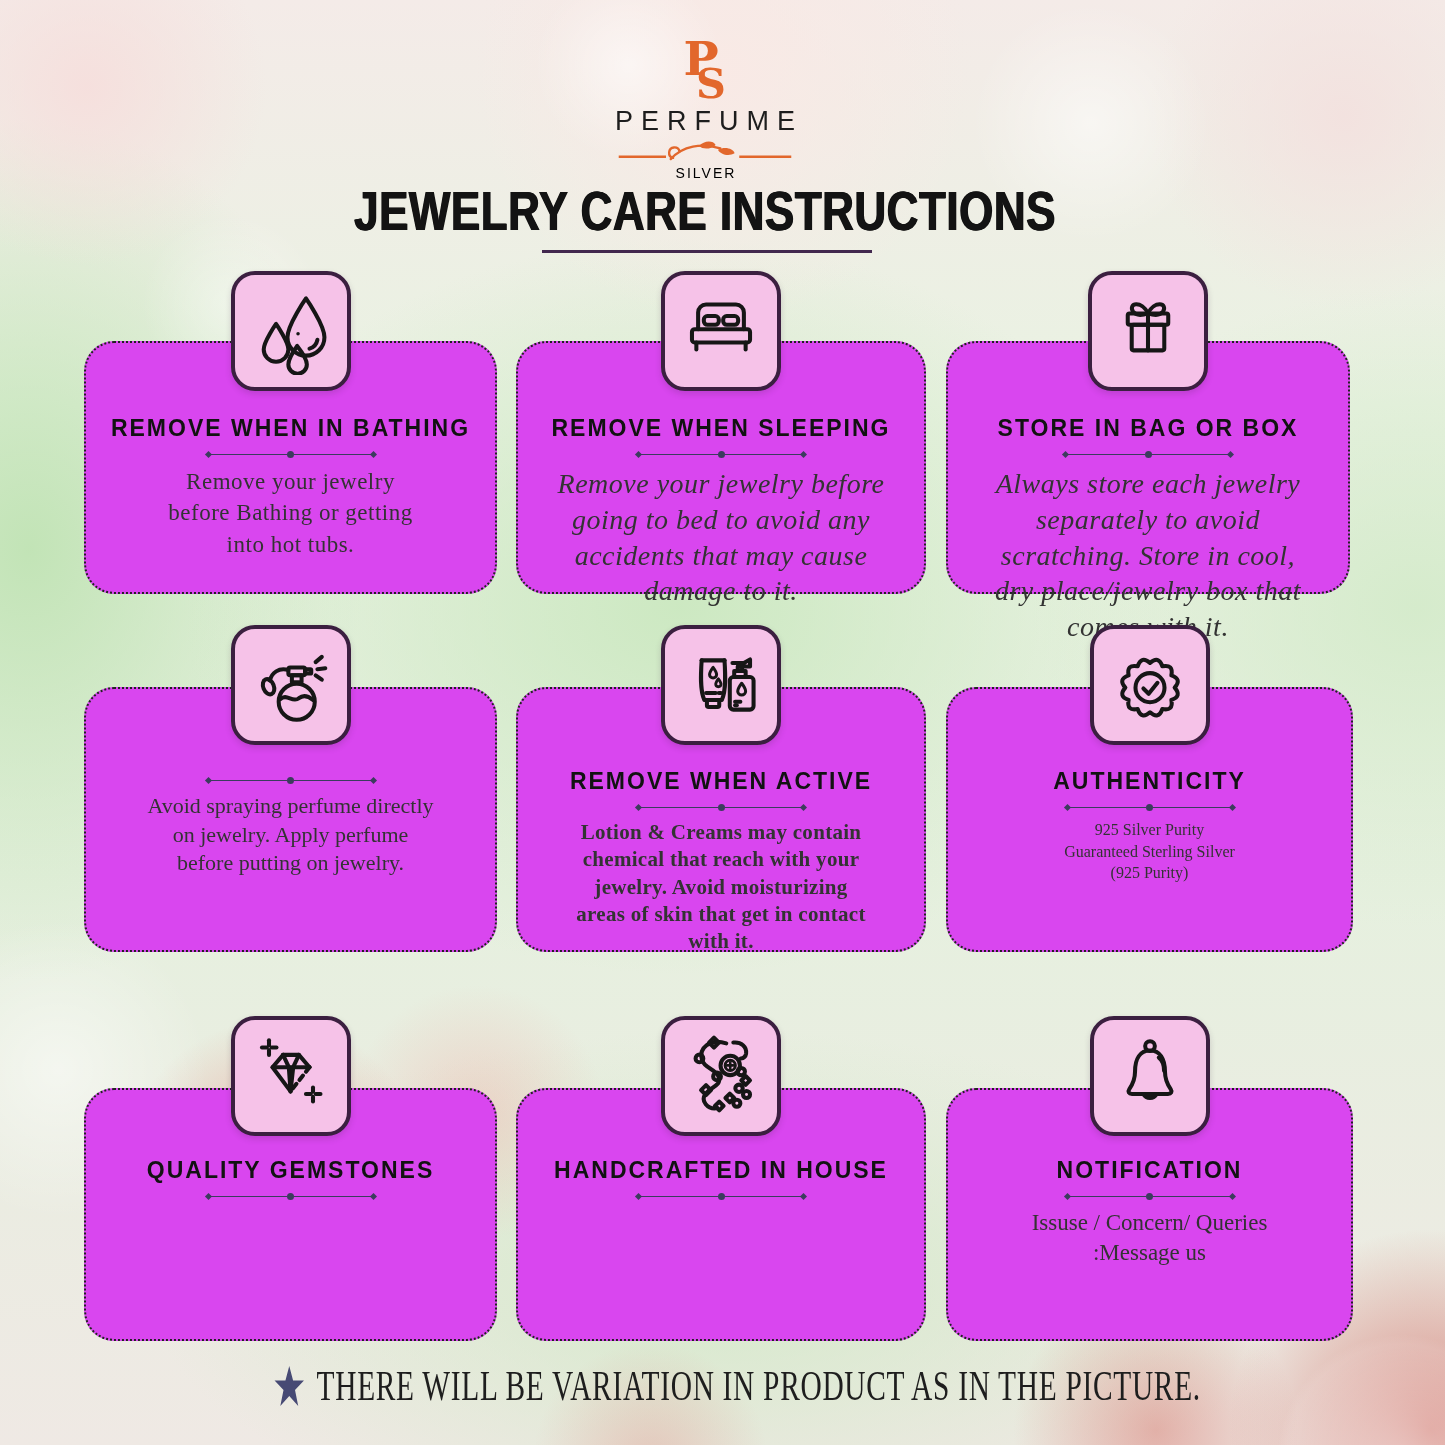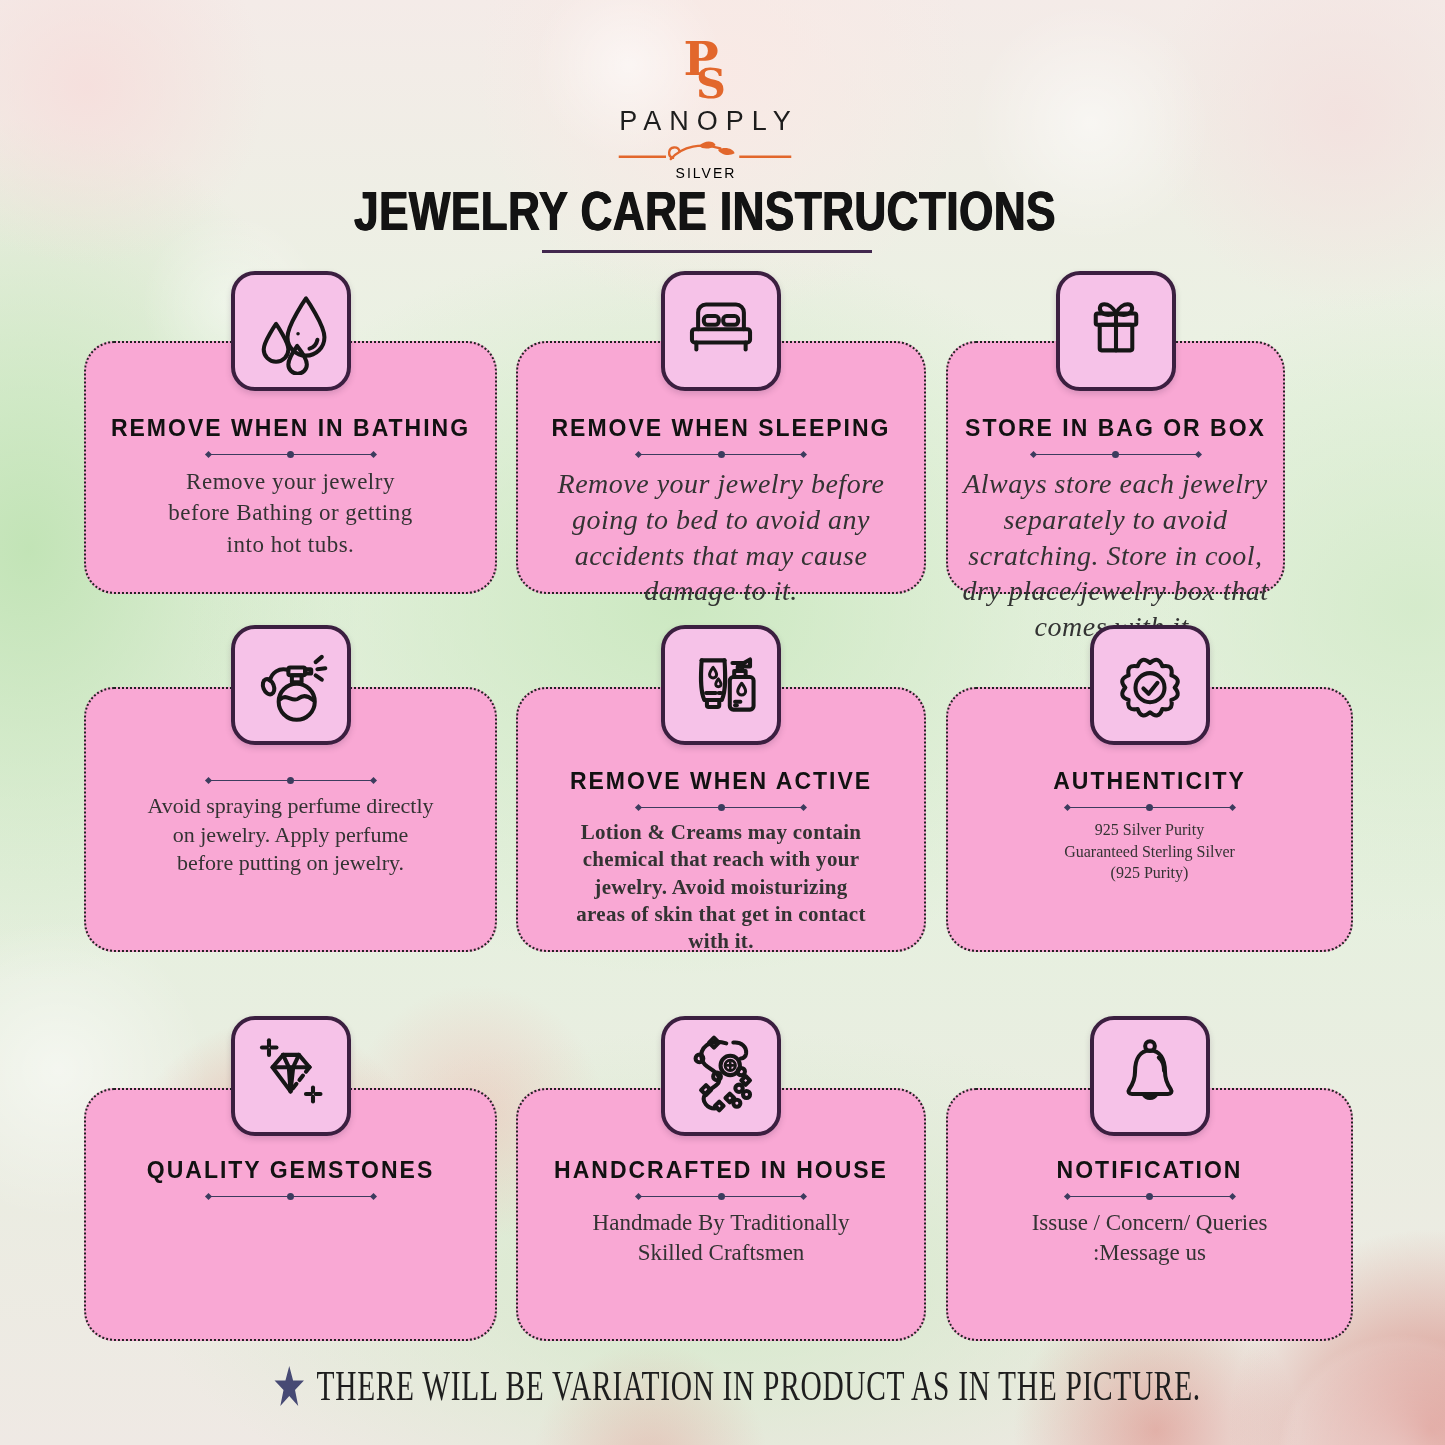--- a/index.html
+++ b/index.html
@@ -64,28 +64,28 @@
     text-shadow:0.6px 0 currentColor,-0.6px 0 currentColor;
   }
   .title-underline{
     position:absolute; left:542px; top:250px;
     width:330px; height:3px; background:var(--underline);
   }
 
   
   .card{
     position:absolute;
-    background:#f9a8d4;
+    background:#d946ef;
     border:2px dotted #222222;
     border-radius:30px;
     text-align:center;
   }
   .c1{left:84px;  top:341px; width:413px; height:253px;}
   .c2{left:516px; top:341px; width:410px; height:253px;}
-  .c3{left:946px; top:341px; width:339px; height:253px;}
+  .c3{left:946px; top:341px; width:404px; height:253px;}
   .c4{left:84px;  top:687px; width:413px; height:265px;}
   .c5{left:516px; top:687px; width:410px; height:265px;}
   .c6{left:946px; top:687px; width:407px; height:265px;}
   .c7{left:84px;  top:1088px; width:413px; height:253px;}
   .c8{left:516px; top:1088px; width:410px; height:253px;}
   .c9{left:946px; top:1088px; width:407px; height:253px;}
 
   .tile{
     position:absolute; left:50%; transform:translateX(-50%);
     width:120px; height:120px;
@@ -146,21 +146,21 @@
   .icon-stroke{fill:none;stroke:#161616;stroke-width:4.6;stroke-linecap:round;stroke-linejoin:round;}
 </style>
 </head>
 <body>
 
 <header class="logo">
   <svg class="logo-monogram" viewBox="0 0 60 80" aria-hidden="true">
     <text x="6" y="50" font-family="DejaVu Serif, serif" font-size="52" font-weight="bold" fill="#e2672c">P</text>
     <text x="20" y="76" font-family="DejaVu Serif, serif" font-size="46" font-weight="bold" fill="#e2672c">S</text>
   </svg>
-  <div class="brand-name">PANOPLY</div>
+  <div class="brand-name">PERFUME</div>
   <svg class="brand-divider" viewBox="0 0 150 22" aria-hidden="true">
     <path d="M2 15 H42" stroke="#e2672c" stroke-width="2" fill="none"></path>
     <path d="M104 15 H148" stroke="#e2672c" stroke-width="2" fill="none"></path>
     <path d="M46 17 C56 6 72 3 88 8" stroke="#e2672c" stroke-width="2" fill="none" stroke-linecap="round"></path>
     <path d="M48 16 a4.5 4.5 0 1 1 5.5 -5.5" stroke="#e2672c" stroke-width="2" fill="none" stroke-linecap="round"></path>
     <path d="M70 6 C74 1 82 1 84 5 C80 9 73 9 70 6 Z" fill="#e2672c"></path>
     <path d="M86 9 C92 6 99 8 100 12 C95 15 88 13 86 9 Z" fill="#e2672c"></path>
   </svg>
   <div class="brand-sub">SILVER</div>
 </header>
@@ -408,22 +408,20 @@
   </div>
   <div class="card-inner">
     <h2 class="card-title">HANDCRAFTED IN HOUSE</h2>
     <div class="rule">
         <span class="diamond"></span>
         <span class="line"></span>
         <span class="dot"></span>
         <span class="line"></span>
         <span class="diamond"></span>
       </div>
-    <p class="body">Handmade By Traditionally
-Skilled Craftsmen</p>
   </div>
 </article>
 
 <article class="card c9">
   <div class="tile">
     <svg viewBox="0 0 100 100" aria-hidden="true">
       <g class="icon-stroke">
         <circle cx="50" cy="16" r="5.5"></circle>
         <path d="M50 21 C39 21 33 30 33 45 C33 55 30 60 26.5 65 C24.5 68 26 70.5 29.5 70.5 H70.5 C74 70.5 75.5 68 73.5 65 C70 60 67 55 67 45 C67 30 61 21 50 21 Z"></path>
         <path d="M60 29 C64 32 66 38 66 44"></path>

